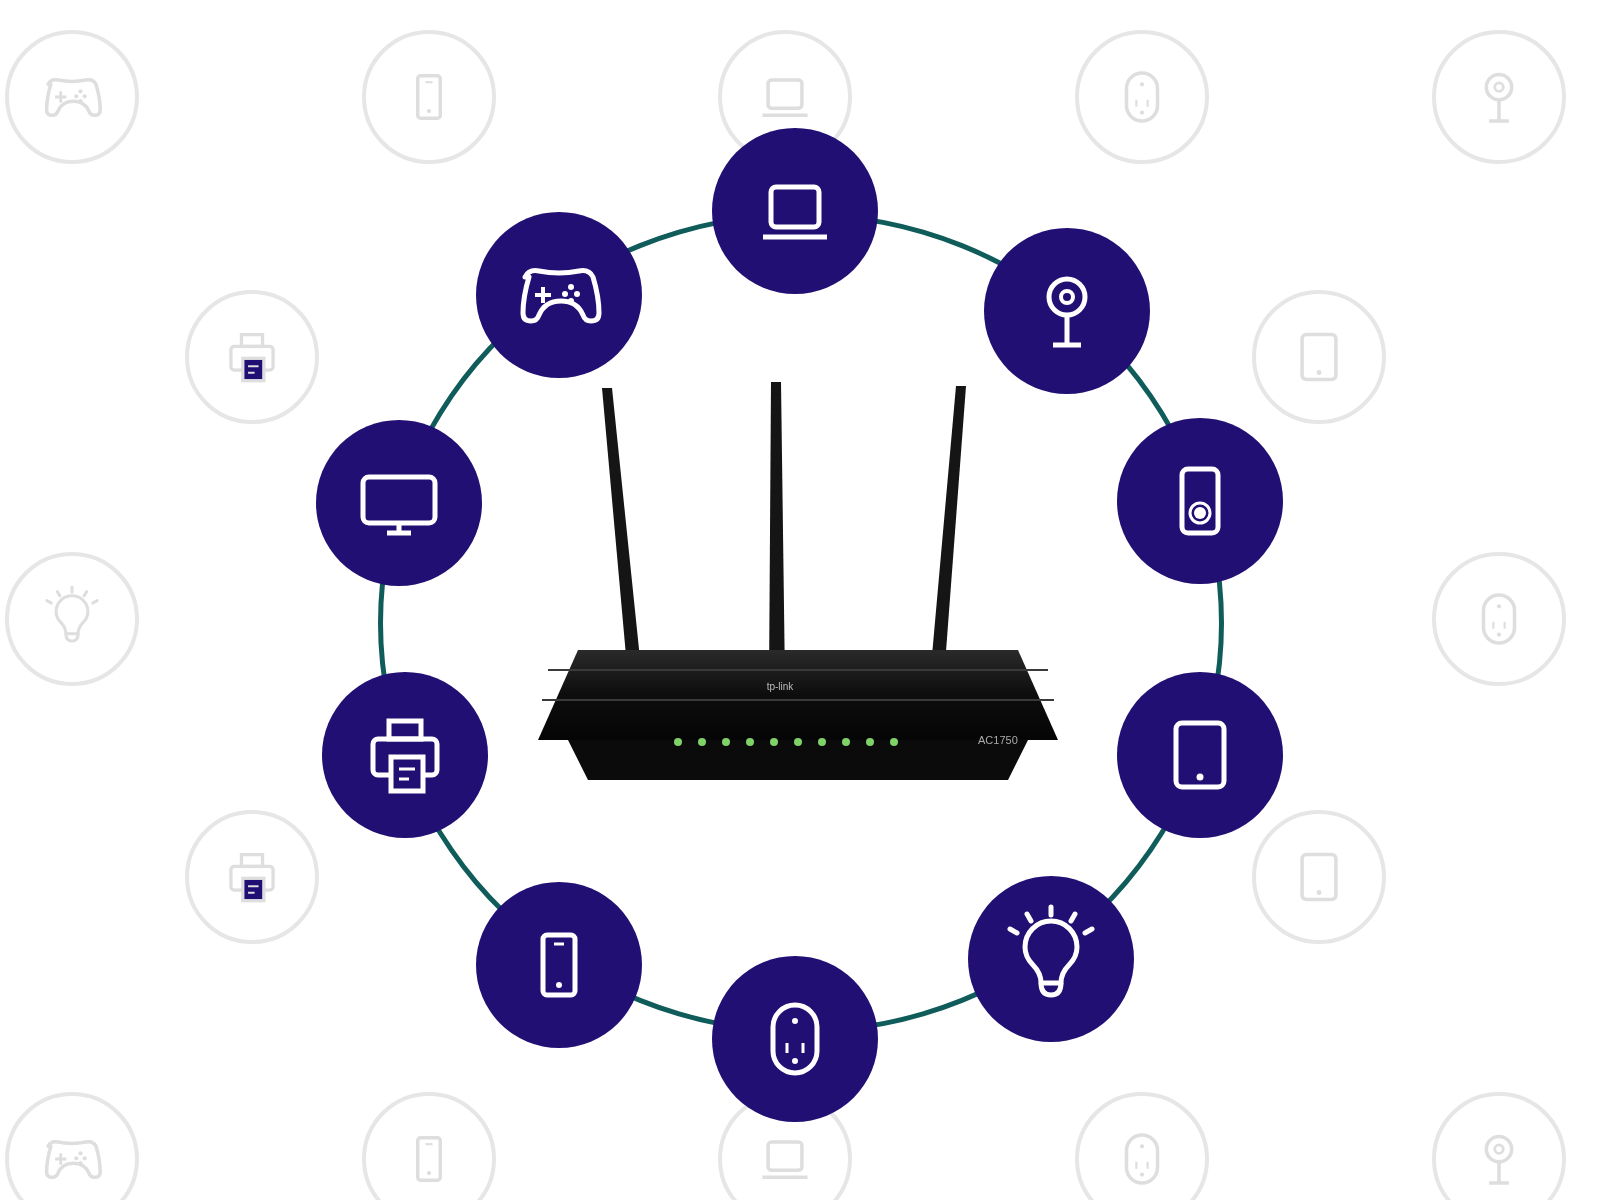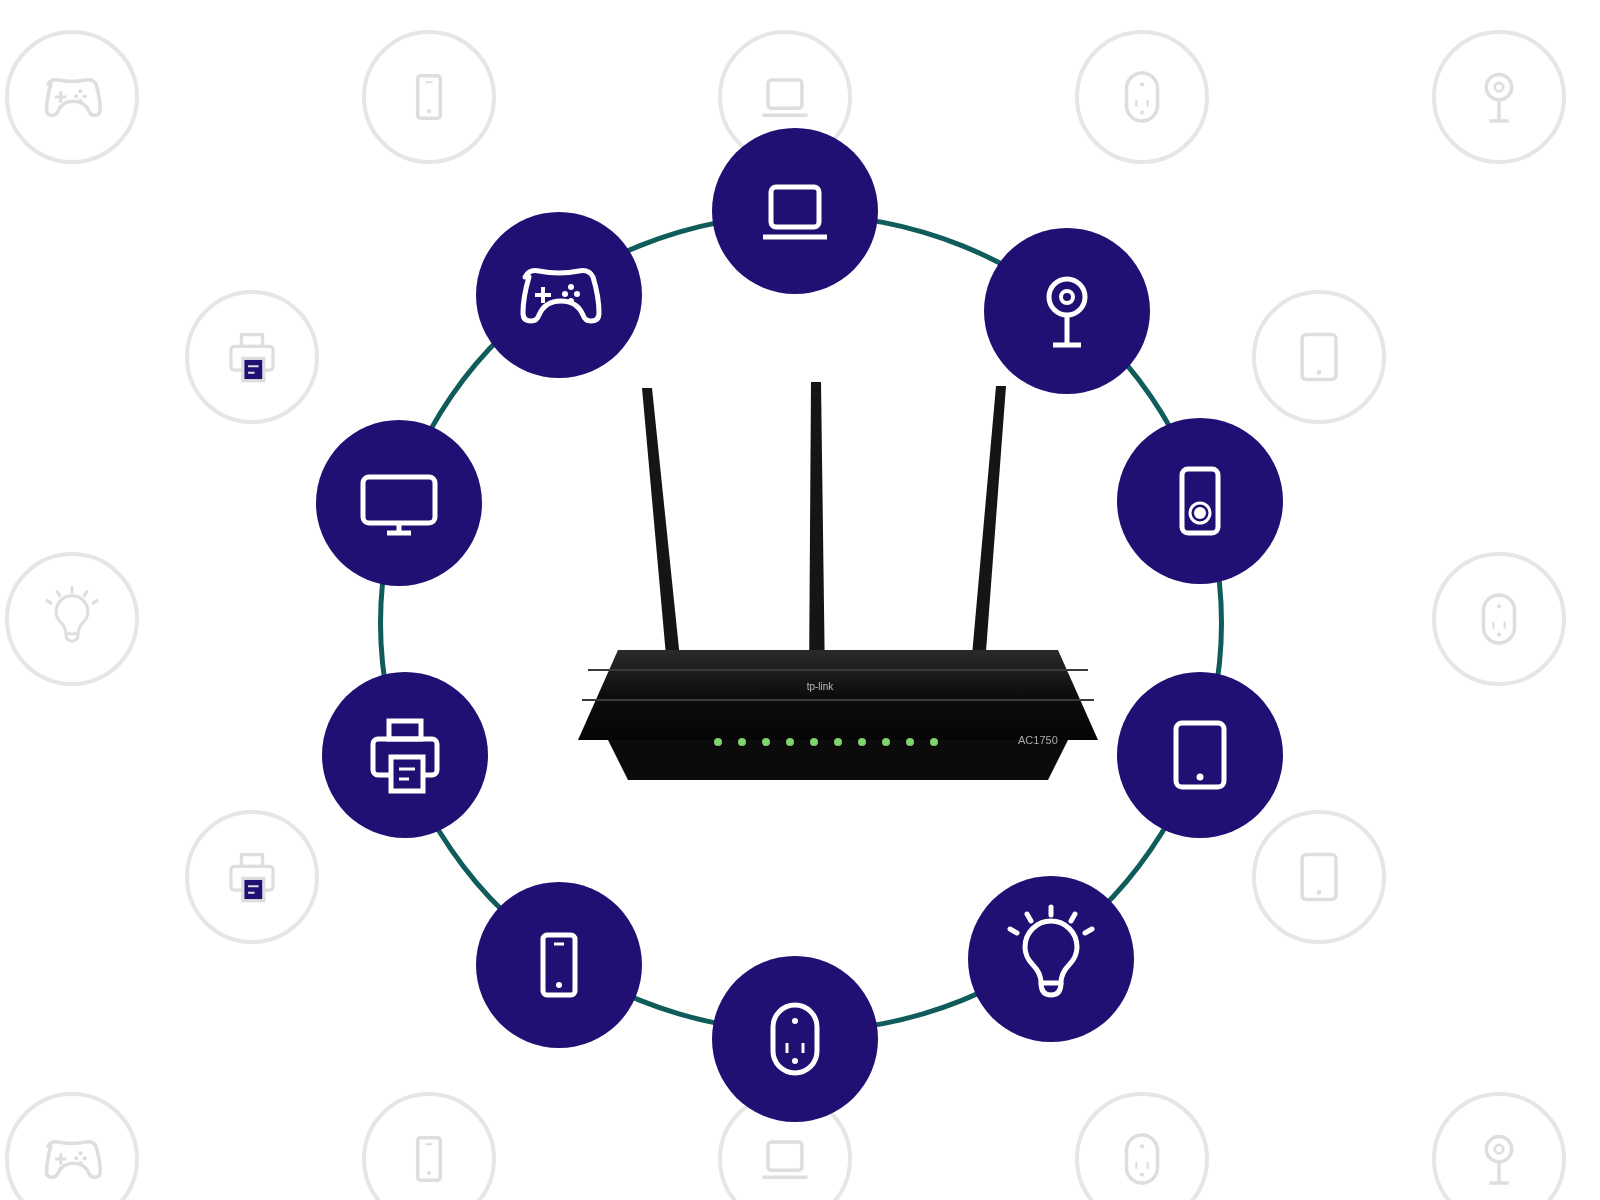--- a/index.html
+++ b/index.html
@@ -2,21 +2,21 @@
 <html><head>
 <meta charset="utf-8">
 <style>
   html, body { margin:0; padding:0; }
   body { width:1600px; height:1200px; background:#ffffff; position:relative; overflow:hidden; font-family:"Liberation Sans", sans-serif; }
   .bg-icon { position:absolute; width:134px; height:134px; border:4px solid #e6e6e6; border-radius:50%; box-sizing:border-box; }
   .bg-icon svg { width:100%; height:100%; }
   .ring { position:absolute; left:378px; top:212px; width:846px; height:822px; border:5px solid #0f5c5a; border-radius:50%; box-sizing:border-box; }
   .dev { position:absolute; width:166px; height:166px; border-radius:50%; background:#220f73; }
   .dev svg { width:100%; height:100%; }
-  .router { position:absolute; left:558px; top:380px; width:560px; height:420px; }
+  .router { position:absolute; left:518px; top:380px; width:560px; height:420px; }
   .router svg { width:100%; height:100%; }
 </style>
 </head>
 <body>
 
 <svg width="0" height="0" style="position:absolute">
   <defs>
     <g id="i-gamepad">
         <path d="M-34,-18 q4,-8 14,-6 q20,4 40,0 q10,-2 14,6 q6,20 6,36 q0,8 -8,8 q-6,0 -8,-6 q-6,-14 -22,-14 q-16,0 -22,14 q-2,6 -8,6 q-8,0 -8,-8 q0,-16 6,-36z" fill="none" stroke="currentColor" stroke-width="5" stroke-linejoin="round"></path>
         <path d="M-24,0 h16 M-16,-8 v16" stroke="currentColor" stroke-width="4"></path>

